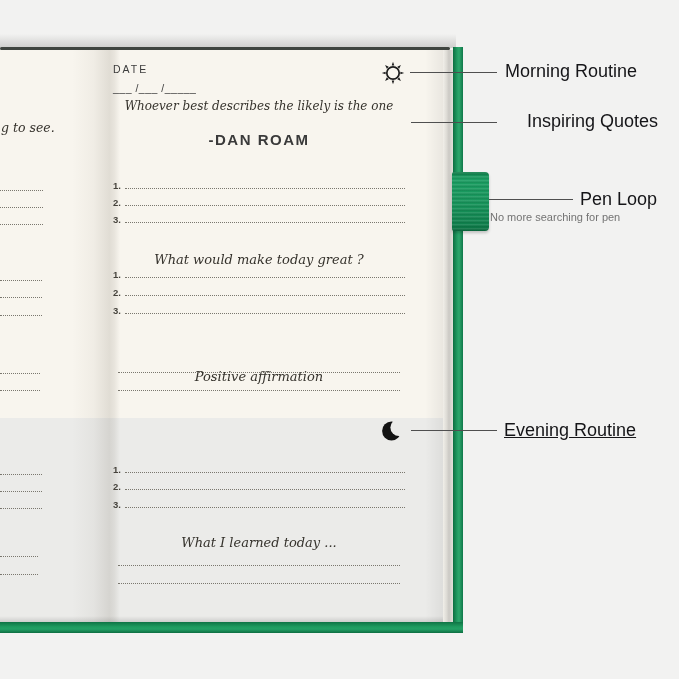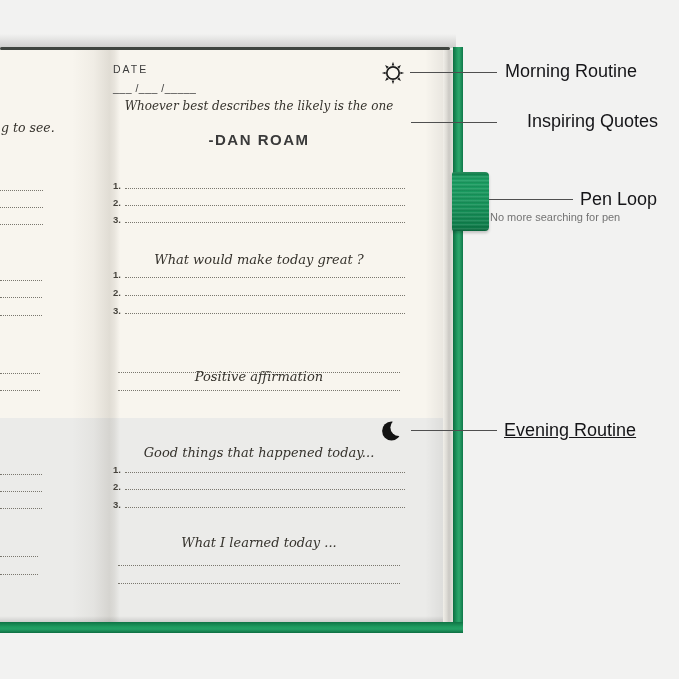--- a/index.html
+++ b/index.html
@@ -142,21 +142,20 @@
   <div class="abs lrow" style="left:118px;top:378px;width:282px;"></div>
 
   <svg class="abs icon" style="left:380px;top:419px;" width="24" height="24" viewBox="0 0 24 24">
     <mask id="mooncut">
         <rect width="24" height="24" fill="white"></rect>
         <circle cx="19" cy="8.5" r="8.6" fill="black"></circle>
       </mask>
     <circle cx="11.5" cy="12" r="9.4" fill="#131313" mask="url(#mooncut)"></circle>
   </svg>
 
-  <div class="abs serif-it heading" style="top:445px;">Good things that happened today...</div>
   <div class="abs row" style="left:113px;top:461px;width:292px;">
     <span class="num">1.</span>
       <span class="dots"></span>
   </div>
   <div class="abs row" style="left:113px;top:478px;width:292px;">
     <span class="num">2.</span>
       <span class="dots"></span>
   </div>
   <div class="abs row" style="left:113px;top:496px;width:292px;">
     <span class="num">3.</span>

